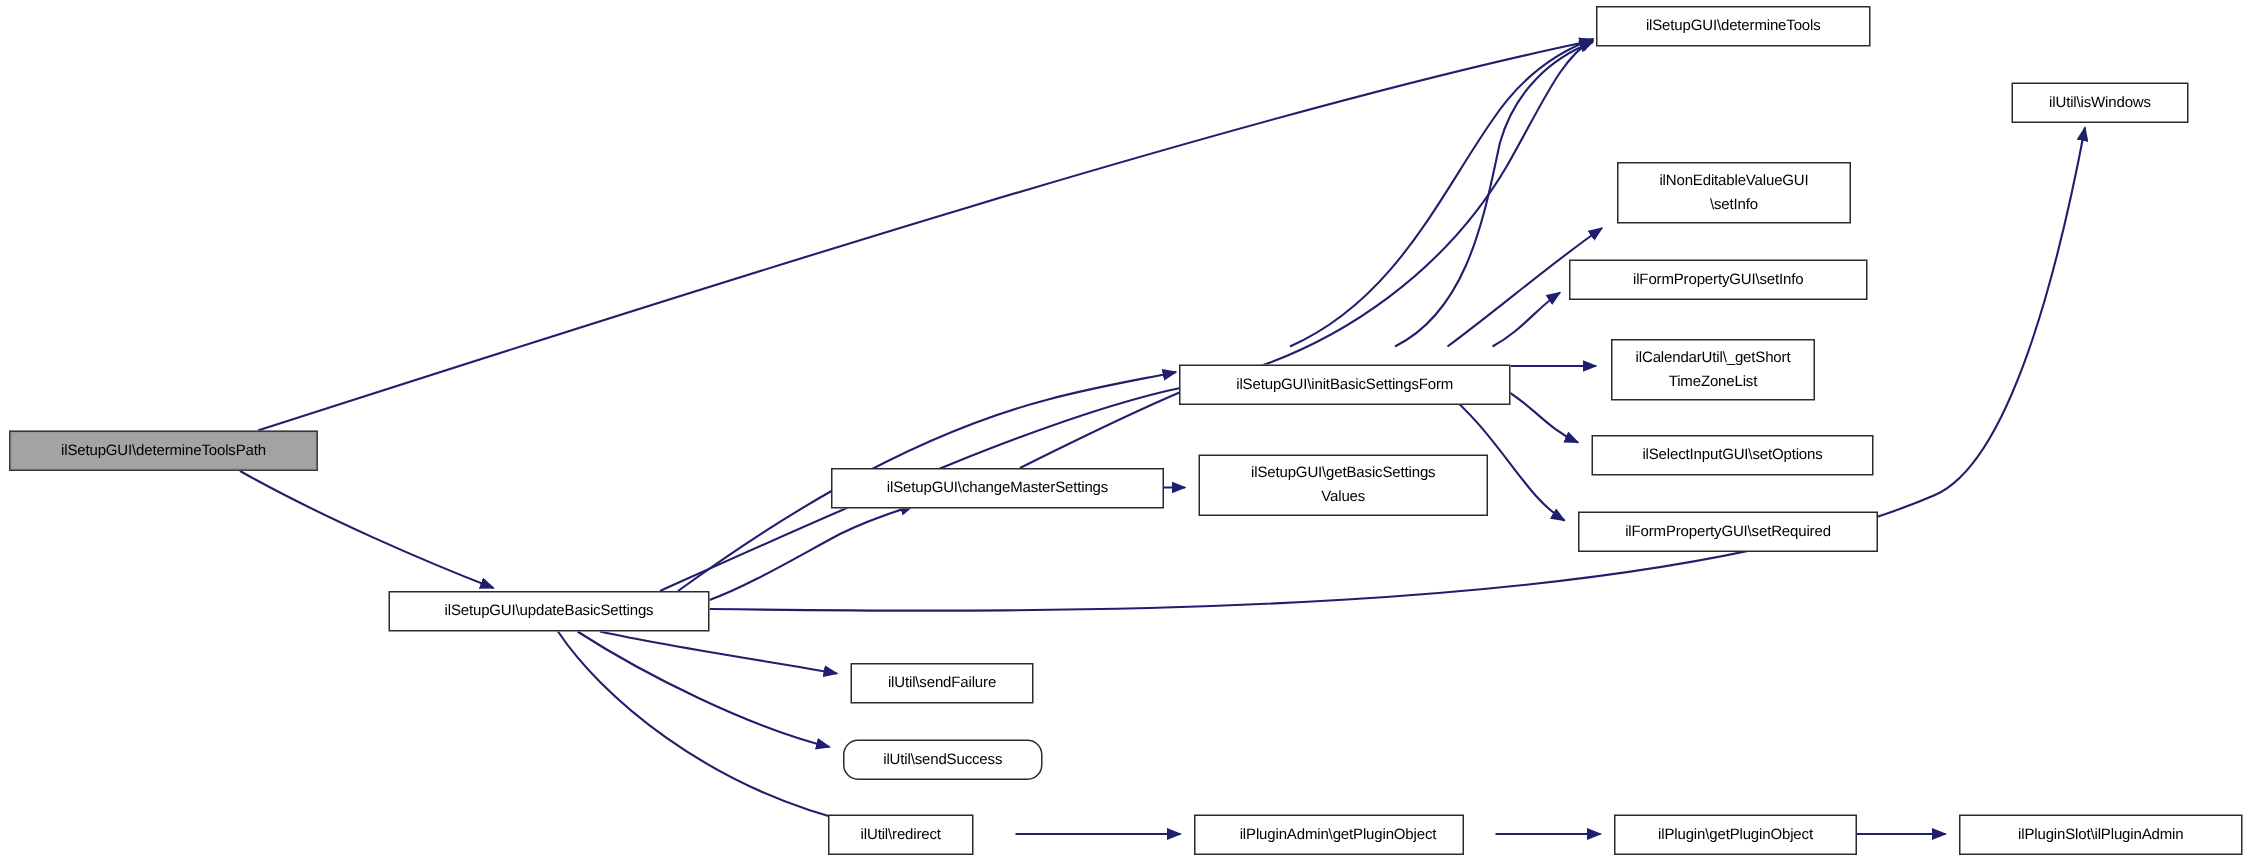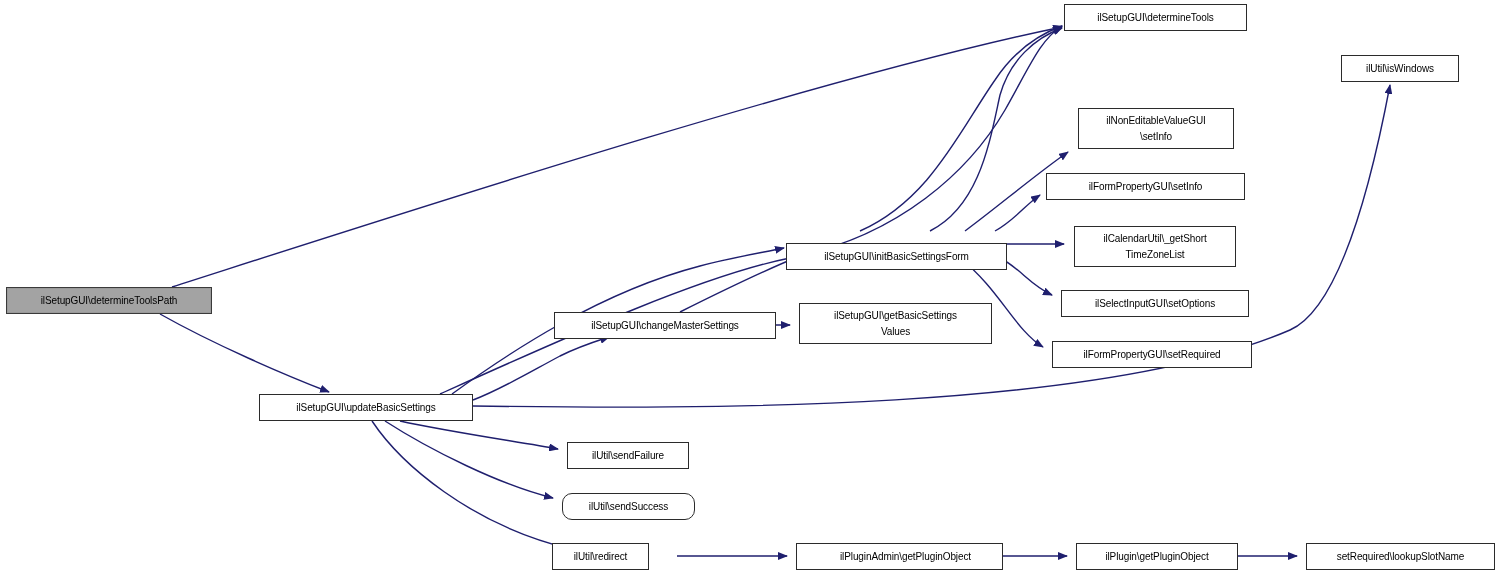--- a/index.html
+++ b/index.html
@@ -82,28 +82,28 @@
       </g>
   </svg>
   <div id="nodes">
       <div class="node root" style="left: 6px; top: 287px; width: 206px; height: 27px;">ilSetupGUI\determineToolsPath</div>
       <div class="node" style="left: 1064px; top: 4px; width: 183px; height: 27px;">ilSetupGUI\determineTools</div>
       <div class="node" style="left: 1341px; top: 55px; width: 118px; height: 27px;">ilUtil\isWindows</div>
       <div class="node" style="left: 1078px; top: 108px; width: 156px; height: 41px;">ilNonEditableValueGUI
 \setInfo</div>
       <div class="node" style="left: 1046px; top: 173px; width: 199px; height: 27px;">ilFormPropertyGUI\setInfo</div>
       <div class="node" style="left: 786px; top: 243px; width: 221px; height: 27px;">ilSetupGUI\initBasicSettingsForm</div>
-      <div class="node" style="left: 1074px; top: 226px; width: 162px; height: 41px;">ilCalendarUtil\_getShort
+      <div class="node" style="left: 1074px; top: 226px; width: 136px; height: 41px;">ilCalendarUtil\_getShort
 TimeZoneList</div>
       <div class="node" style="left: 1061px; top: 290px; width: 188px; height: 27px;">ilSelectInputGUI\setOptions</div>
       <div class="node" style="left: 1052px; top: 341px; width: 200px; height: 27px;">ilFormPropertyGUI\setRequired</div>
       <div class="node" style="left: 518px; top: 312px; width: 222px; height: 27px; margin-left: 36px;">ilSetupGUI\changeMasterSettings</div>
       <div class="node" style="left: 799px; top: 303px; width: 193px; height: 41px;">ilSetupGUI\getBasicSettings
 Values</div>
       <div class="node" style="left: 259px; top: 394px; width: 214px; height: 27px;">ilSetupGUI\updateBasicSettings</div>
       <div class="node" style="left: 567px; top: 442px; width: 122px; height: 27px;">ilUtil\sendFailure</div>
       <div class="node" style="left: 562px; top: 493px; width: 133px; height: 27px; border-radius: 10px;">ilUtil\sendSuccess</div>
       <div class="node" style="left: 552px; top: 543px; width: 97px; height: 27px;">ilUtil\redirect</div>
-      <div class="node" style="left: 796px; top: 543px; width: 207px; height: 27px; padding-left: 12px;">ilPluginAdmin\getPluginObject</div>
+      <div class="node" style="left: 796px; top: 543px; width: 180px; height: 27px; padding-left: 12px;">ilPluginAdmin\getPluginObject</div>
       <div class="node" style="left: 1076px; top: 543px; width: 162px; height: 27px;">ilPlugin\getPluginObject</div>
-      <div class="node" style="left: 1306px; top: 543px; width: 189px; height: 27px;">setRequired\lookupSlotName</div>
+      <div class="node" style="left: 1306px; top: 543px; width: 189px; height: 27px;">ilPluginSlot\ilPluginAdmin</div>
     </div>
 </div>
 
 </body></html>

